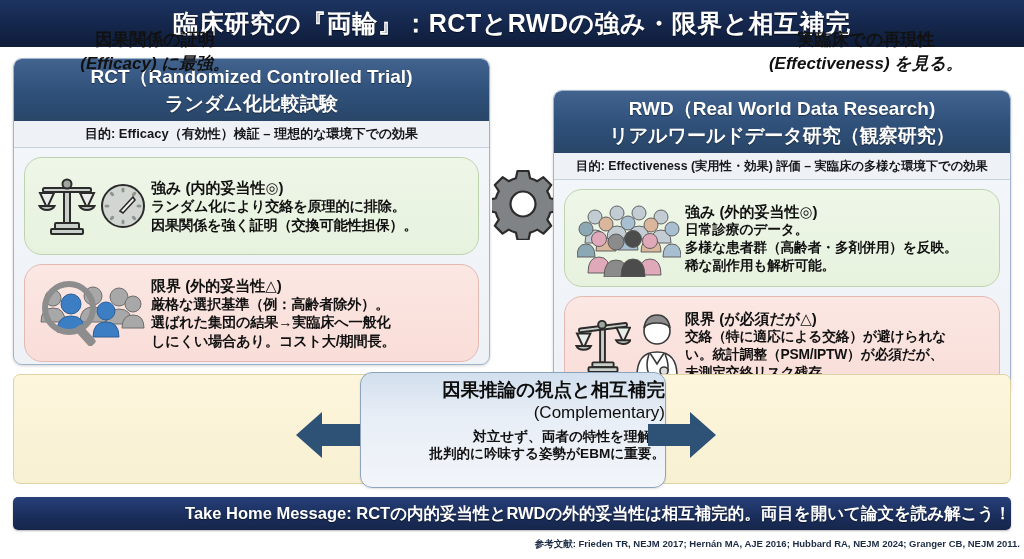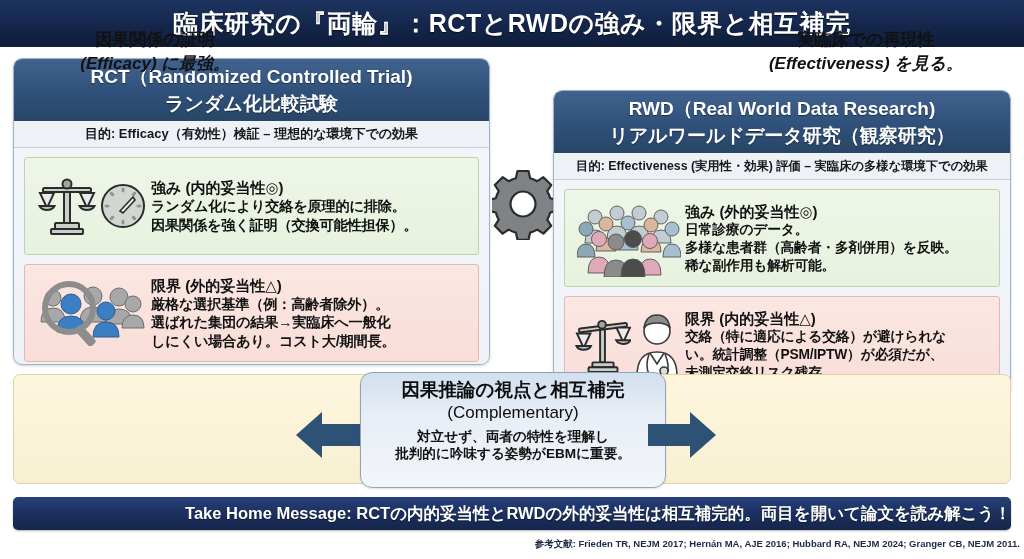--- a/index.html
+++ b/index.html
@@ -48,21 +48,21 @@
   .panel-purpose {
     height: 27px; display:flex; align-items:center; justify-content:center;
     background:#eef1f5; border-bottom: 1px solid #c8d2dd;
     font-size: 13px; font-weight: bold; color:#16181c; white-space: nowrap;
   }
   .panel-right .panel-purpose { font-size: 12.3px; }
 
   
   .cbox {
     position: relative; margin: 9px 10px 0 10px;
-    border-radius: 3px; height: 98px;
+    border-radius: 18px; height: 98px;
     display:flex; align-items:center;
     padding: 4px 8px;
   }
   .cbox.strength { background: linear-gradient(180deg,#eef6e8 0%, #e7f2de 100%); border: 1.2px solid #bed3ad; }
   .cbox.limit    { background: linear-gradient(180deg,#fbe7e3 0%, #f9ddd8 100%); border: 1.2px solid #e3b9b2; }
 
   .cbox .icon-wrap { width: 118px; flex: 0 0 118px; display:flex; align-items:center; justify-content:center; }
   .panel-right .cbox .icon-wrap { width: 112px; flex: 0 0 112px; }
   .cbox .txt { flex: 1 1 auto; }
   .cbox .txt .hdr { font-size: 15px; font-weight: bold; color:#111; line-height: 1.28; }
@@ -87,21 +87,21 @@
   .band-left .sub, .band-right .sub { font-weight: bold; font-style: italic; }
 
   .arrow { position: absolute; top: 410px; }
   .arrow-left  { left: 296px; }
   .arrow-right { left: 648px; }
 
   .comp-box {
     position: absolute; left: 360px; top: 372px; width: 306px; height: 116px;
     background: linear-gradient(180deg,#d2dfee 0%, #e8eef6 38%, #f2f5fa 100%);
     border: 1.6px solid #8ea4bd; border-radius: 12px;
-    display:flex; flex-direction:column; align-items:center; justify-content:flex-start;
+    display:flex; flex-direction:column; align-items:flex-end; justify-content:flex-start;
     padding-top: 6px;
     box-shadow: 0 1px 2px rgba(0,0,0,0.12);
   }
   .comp-box .t1 { font-size: 18.5px; font-weight: bold; color:#0d0d0d; line-height: 1.22; white-space: nowrap; }
   .comp-box .t2 { font-size: 17px;   font-weight: normal; color:#0d0d0d; line-height: 1.25; white-space: nowrap; }
   .comp-box .t3 { font-size: 13.6px; font-weight: bold; color:#111; line-height: 1.30; margin-top: 5px; text-align:center; white-space: nowrap; }
 
   
   .thm {
     position: absolute; left: 13px; top: 497px; width: 998px; height: 33px;
@@ -294,21 +294,21 @@
             <circle cx="26" cy="17" r="13"></circle>
             <path d="M13 14 q2-13 13-13 t13 13 q-3-5 -13-5 t-13 5 Z" fill="#8d8d8d"></path>
             <path d="M19 39 l7 11 l7 -11" fill="#ffffff"></path>
             <path d="M18 40 q-4 12 0 20" fill="none"></path>
             <path d="M34 40 q5 12 2 20" fill="none"></path>
             <circle cx="33" cy="57" r="4" fill="#dcdcdc"></circle>
           </g>
         </svg>
       </div>
       <div class="txt">
-        <div class="hdr">限界 (内的妥当性△)</div>
+        <div class="hdr">限界 (が必須だが△)</div>
         <div class="body">交絡（特に適応による交絡）が避けられな</div>
         <div class="body">い。統計調整（PSM/IPTW）が必須だが、</div>
         <div class="body">未測定交絡リスク残存。</div>
       </div>
     </div>
   </div>
 
   <div class="band"></div>
 
   <div class="band-left">

